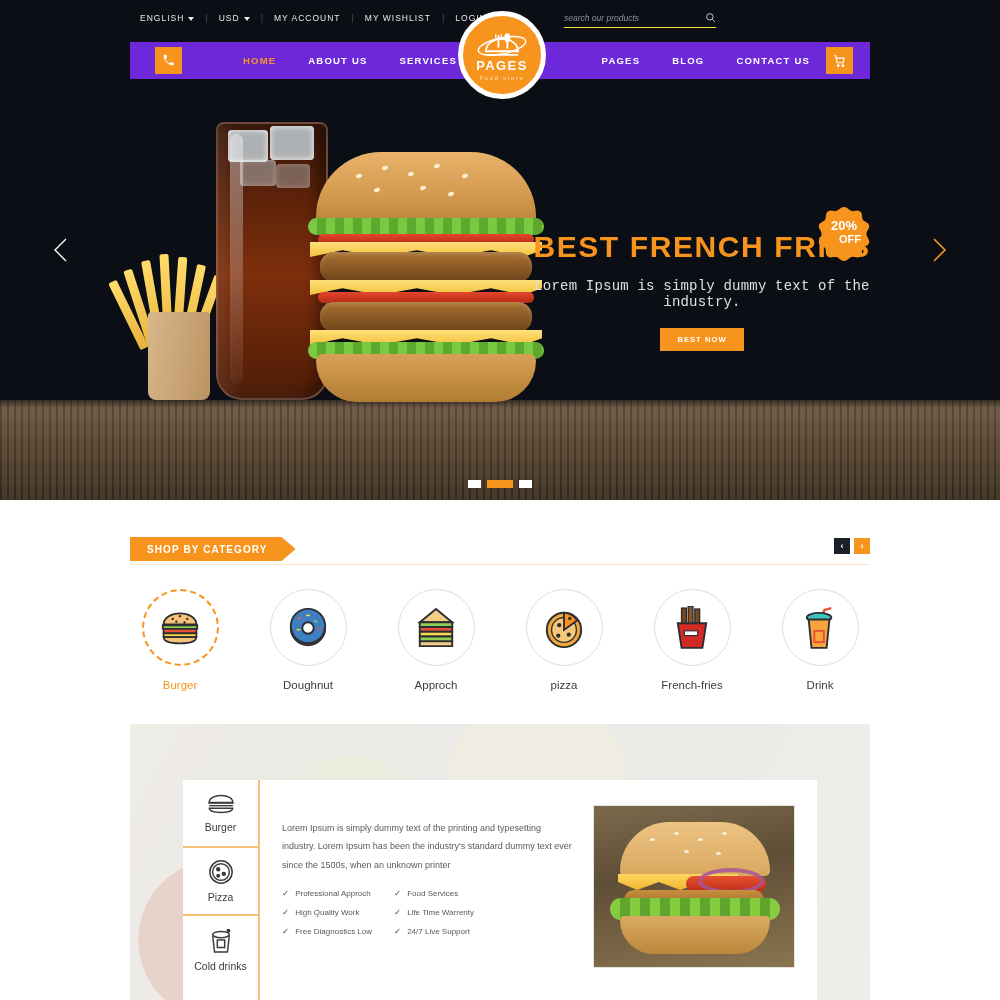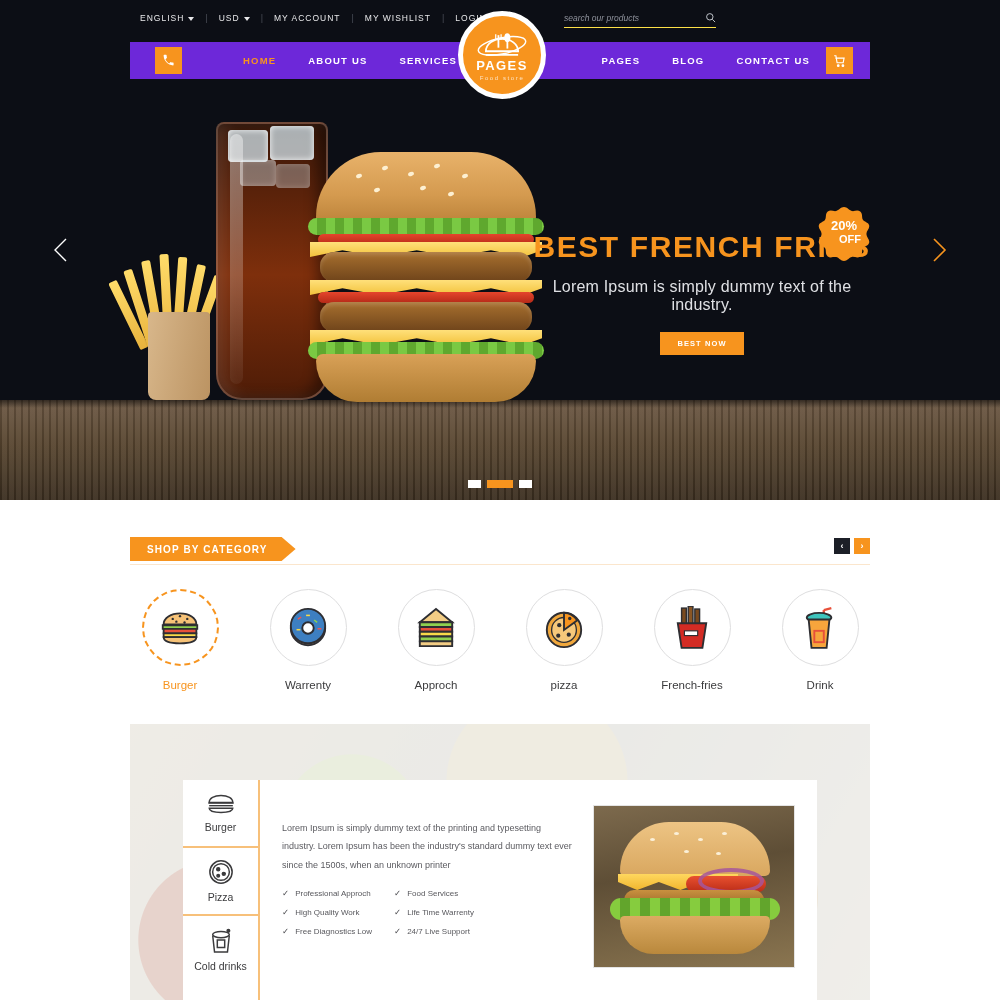--- a/index.html
+++ b/index.html
@@ -165,21 +165,21 @@
     bottom: 0; height: 48px; border-radius: 12px 12px 70px 70px;
     background: linear-gradient(180deg, #d9a157, #b07d33);
   }
 
   
   .hero-text { position: absolute; right: 118px; top: 232px; width: 360px; text-align: center; z-index: 4; }
   .hero-title {
     color: #f7941e; font-size: 30px; font-weight: bold;
     letter-spacing: 1.6px; white-space: nowrap; line-height: 1;
   }
-  .hero-sub { color: #dfe0e4; font-size: 16px; margin-top: 16px; letter-spacing: .2px; }
+  .hero-sub { color: #dfe0e4; font-size: 14px; margin-top: 16px; letter-spacing: .2px; font-family: Liberation Mono, monospace; }
   .shop-now {
     display: inline-block; margin-top: 18px; background: #f7941e;
     color: #ffffff; font-size: 7.5px; font-weight: bold; letter-spacing: 1.1px;
     padding: 7px 17px; border: none; cursor: pointer;
     font-family: "Liberation Sans", sans-serif;
   }
   .badge-20 {
     position: absolute; right: 128px; top: 206px; width: 56px; height: 56px;
     z-index: 5; display: flex; flex-direction: column;
     align-items: center; justify-content: center;
@@ -509,21 +509,21 @@
             <circle cx="22" cy="22" r="18" fill="#c49a6c" stroke="#2e2e32" stroke-width="2"></circle>
             <path d="M4 20a18 18 0 0 1 36 0 18 18 0 0 1-36 0z" fill="#3d7fc1" stroke="#2e2e32" stroke-width="2"></path>
             <circle cx="22" cy="22" r="6" fill="#ffffff" stroke="#2e2e32" stroke-width="2"></circle>
             <rect x="11" y="12" width="4" height="1.6" fill="#ef5350" transform="rotate(-30 11 12)"></rect>
             <rect x="20" y="8" width="4" height="1.6" fill="#f9d949"></rect>
             <rect x="29" y="13" width="4" height="1.6" fill="#8fd14f" transform="rotate(40 29 13)"></rect>
             <rect x="32" y="22" width="4" height="1.6" fill="#ef5350"></rect>
             <rect x="10" y="23" width="4" height="1.6" fill="#f9d949"></rect>
           </svg>
         </div>
-        <div class="cat-label">Warrenty</div>
+        <div class="cat-label">Doughnut</div>
       </div>
 
       <div class="cat-item">
         <div class="cat-circle">
           <svg width="40" height="44" viewBox="0 0 42 46">
             <path d="M21 3 4 17h34z" fill="#f3cd85" stroke="#2e2e32" stroke-width="2"></path>
             <path d="M4 17h34v5H4z" fill="#8fd14f" stroke="#2e2e32" stroke-width="2"></path>
             <path d="M4 22h34v5H4z" fill="#e8503a" stroke="#2e2e32" stroke-width="2"></path>
             <path d="M4 27h34v5H4z" fill="#f9d949" stroke="#2e2e32" stroke-width="2"></path>
             <path d="M4 32h34v5H4z" fill="#8fd14f" stroke="#2e2e32" stroke-width="2"></path>

